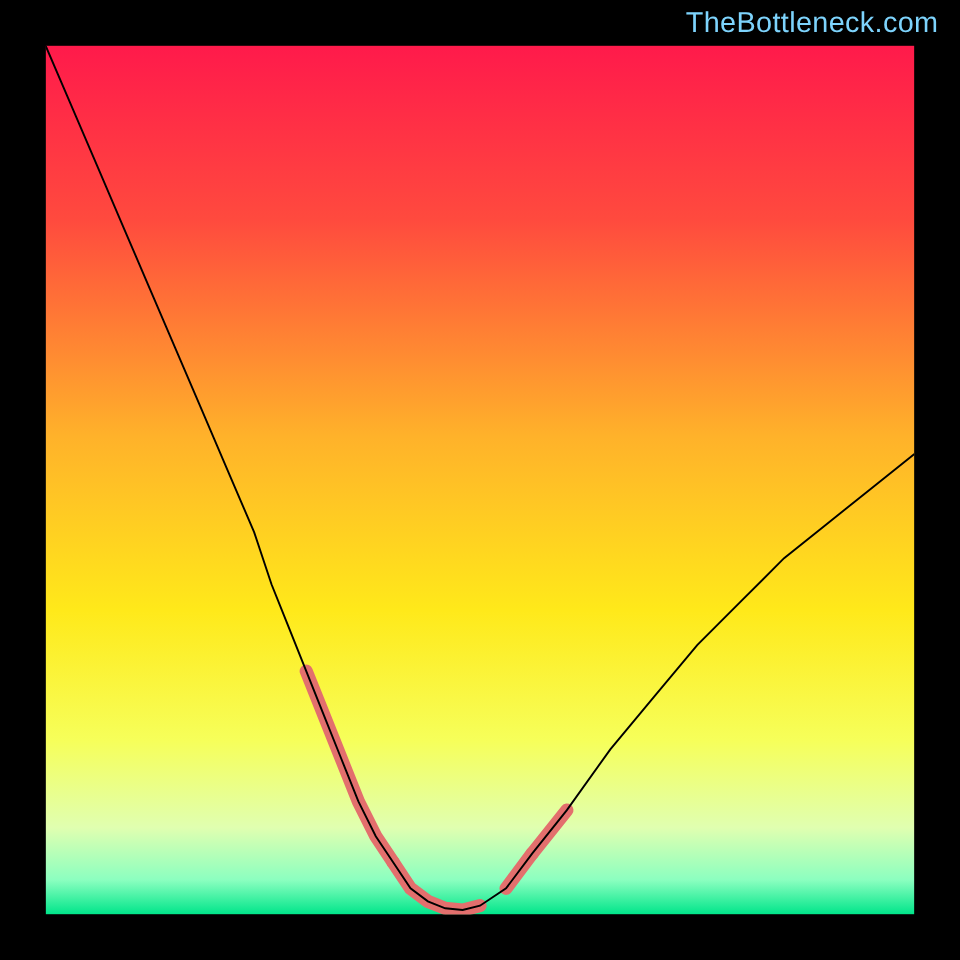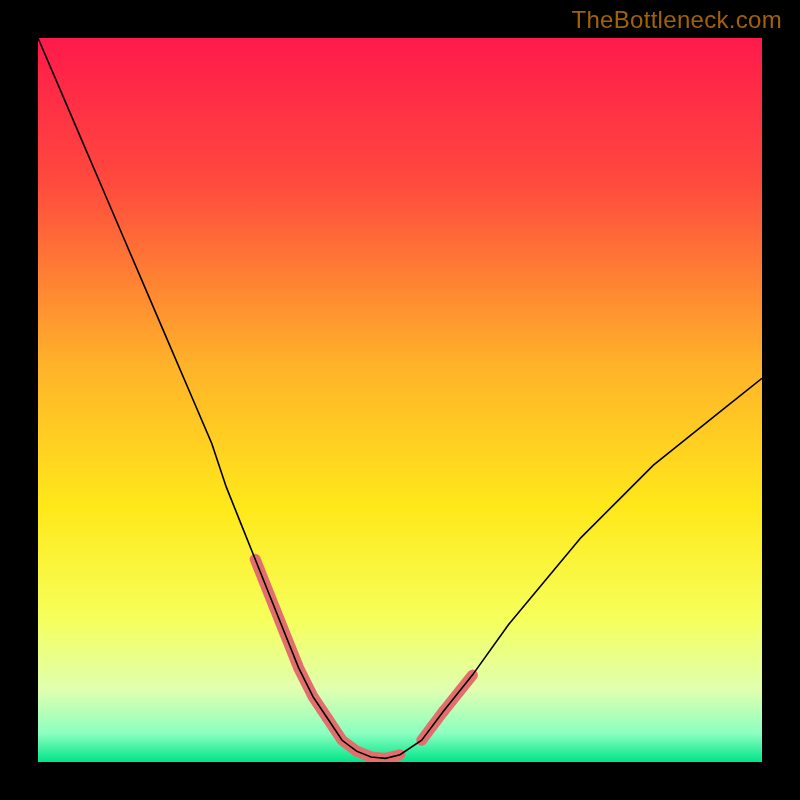--- a/index.html
+++ b/index.html
@@ -23,21 +23,21 @@
     position: absolute;
     top: 38px;
     left: 38px;
     width: 724px;
     height: 724px;
   }
   .watermark {
     position: absolute;
     top: 6px;
     right: 18px;
-    color: #a16207;
+    color: #7dd3fc;
     font-size: 24px;
     font-weight: 500;
     letter-spacing: 0.3px;
     user-select: none;
   }
 </style>
 </head>
 <body>
 
 <div class="frame">

